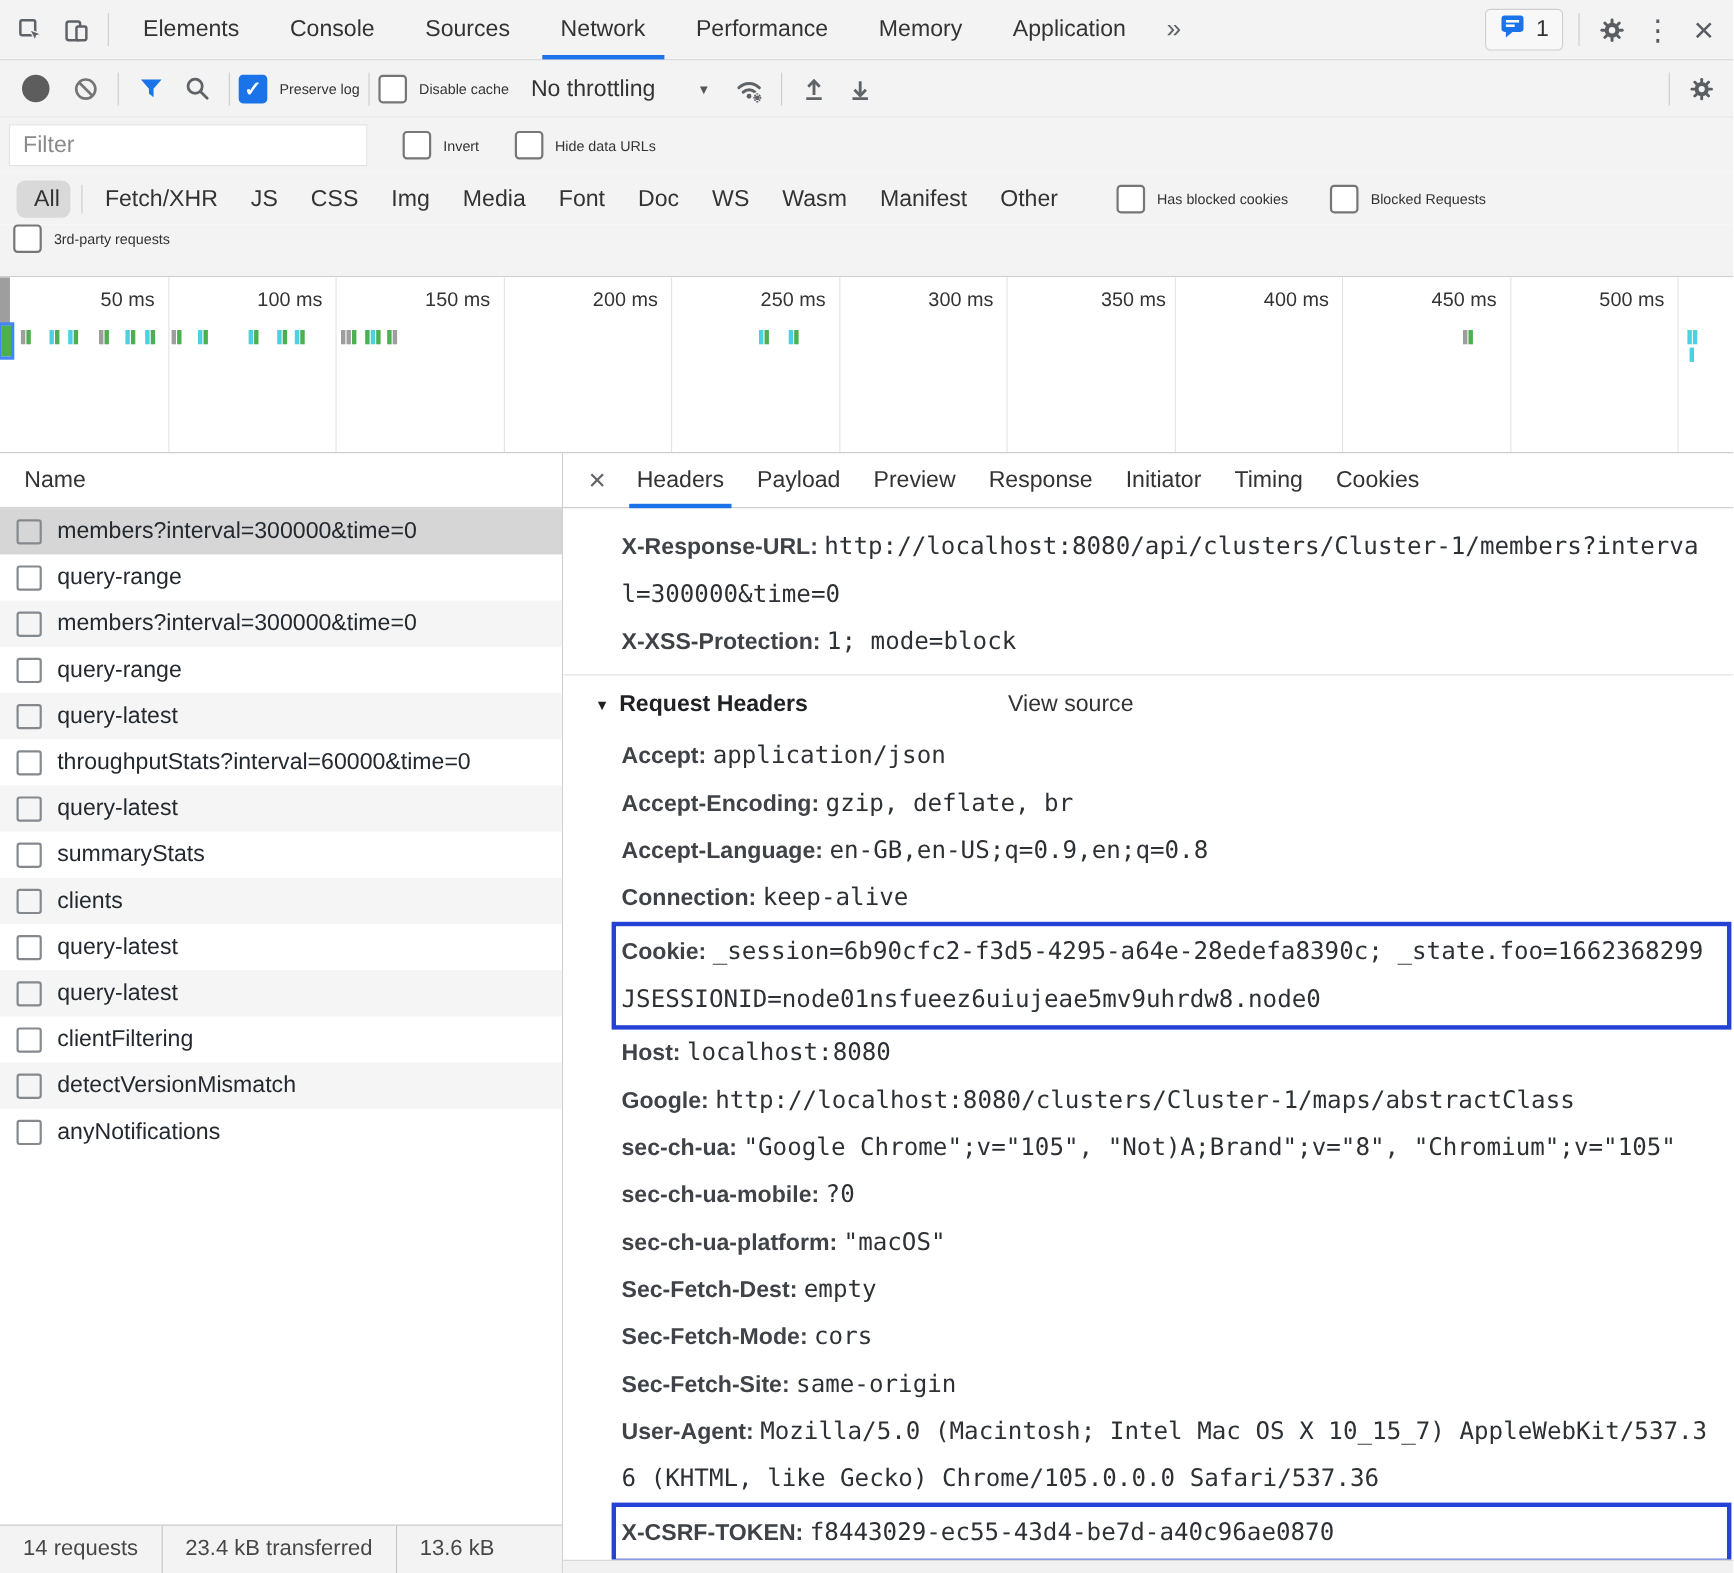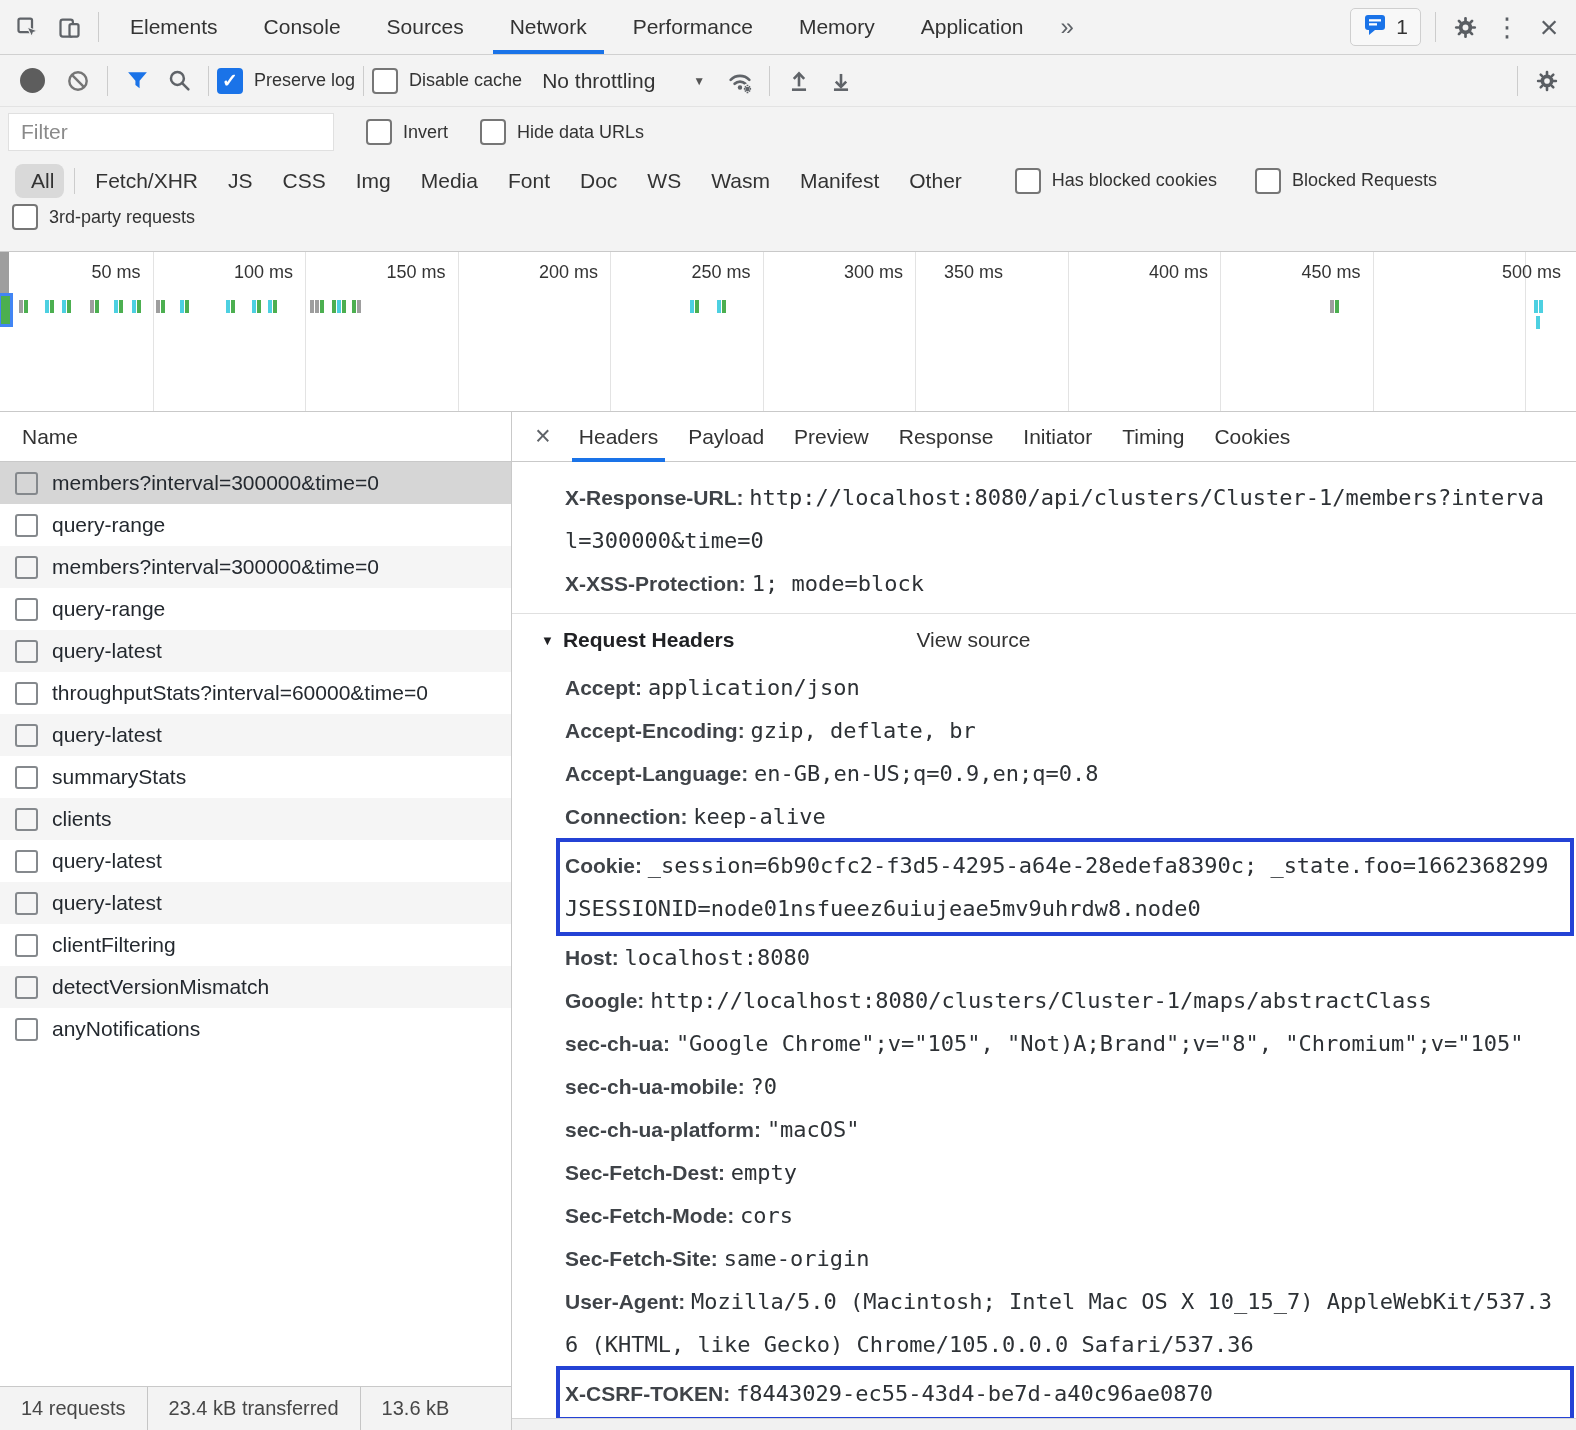--- a/index.html
+++ b/index.html
@@ -22,21 +22,21 @@
   .glyph{font-size:26px;color:#5a5e63;line-height:1;}
   .close-x{font-size:32px;}
 
   
   .net-toolbar{height:52px;background:#f3f3f3;border-bottom:1px solid #e3e3e3;display:flex;align-items:center;padding:0 8px;}
   .record-dot{width:25px;height:25px;border-radius:50%;background:#5d5d5d;margin:0 12px;flex:none;}
   .cbx{width:26px;height:26px;border:2px solid #767676;border-radius:4px;background:#fff;display:inline-flex;align-items:center;justify-content:center;flex:none;}
   .cbx.checked{background:var(--accent);border-color:var(--accent);color:#fff;font-size:19px;font-weight:bold;}
   .cbx.checked::after{content:"\2713";}
   .cbx.small{width:23px;height:23px;border-radius:3px;border-color:#85898d;background:transparent;}
-  .ck-group{display:flex;align-items:center;gap:11px;font-size:18px;color:#333;white-space:nowrap;}
+  .ck-group{display:flex;align-items:center;gap:11px;font-size:13px;color:#333;white-space:nowrap;}
   .throttle{display:flex;align-items:center;margin-left:20px;font-size:21px;color:#333;}
   .throttle .caret{font-size:12px;color:#555;margin-left:38px;}
 
   
   .filter-row{height:50px;background:#f3f3f3;display:flex;align-items:center;padding:0 8px;}
   .filter-input{width:326px;height:38px;border:1px solid #e0e0e0;background:#fff;font-size:21px;color:#333;padding:0 12px;outline:none;font-family:"Liberation Sans",sans-serif;}
   .filter-input::placeholder{color:#8a8a8a;}
   .filter-row .ck-group{margin-left:32px;}
 
   
@@ -288,27 +288,27 @@
       <div class="tl-label" style="left: 148px;">100 ms</div>
       <div class="tl-grid" style="left: 457.5px;"></div>
       <div class="tl-label" style="left: 300.5px;">150 ms</div>
       <div class="tl-grid" style="left: 610px;"></div>
       <div class="tl-label" style="left: 453px;">200 ms</div>
       <div class="tl-grid" style="left: 762.5px;"></div>
       <div class="tl-label" style="left: 605.5px;">250 ms</div>
       <div class="tl-grid" style="left: 915px;"></div>
       <div class="tl-label" style="left: 758px;">300 ms</div>
       <div class="tl-grid" style="left: 1067.5px;"></div>
-      <div class="tl-label" style="left: 858px; text-align: right;">350 ms</div>
+      <div class="tl-label" style="left: 915px; text-align: right;">350 ms</div>
       <div class="tl-grid" style="left: 1220px;"></div>
       <div class="tl-label" style="left: 1063px;">400 ms</div>
       <div class="tl-grid" style="left: 1372.5px;"></div>
       <div class="tl-label" style="left: 1215.5px;">450 ms</div>
       <div class="tl-grid" style="left: 1525px;"></div>
-      <div class="tl-label" style="left: 1416px;">500 ms</div>
+      <div class="tl-label" style="left: 1368px;">500 ms</div>
       <div class="tl-mark tall" style="left: 1px;">
         <i style="background: rgb(76, 175, 80);"></i>
       </div>
       <div class="tl-mark" style="left: 19px;">
         <i style="background: rgb(158, 158, 158);"></i>
         <i style="background: rgb(76, 175, 80);"></i>
       </div>
       <div class="tl-mark" style="left: 45px;">
         <i style="background: rgb(77, 208, 225);"></i>
         <i style="background: rgb(76, 175, 80);"></i>

